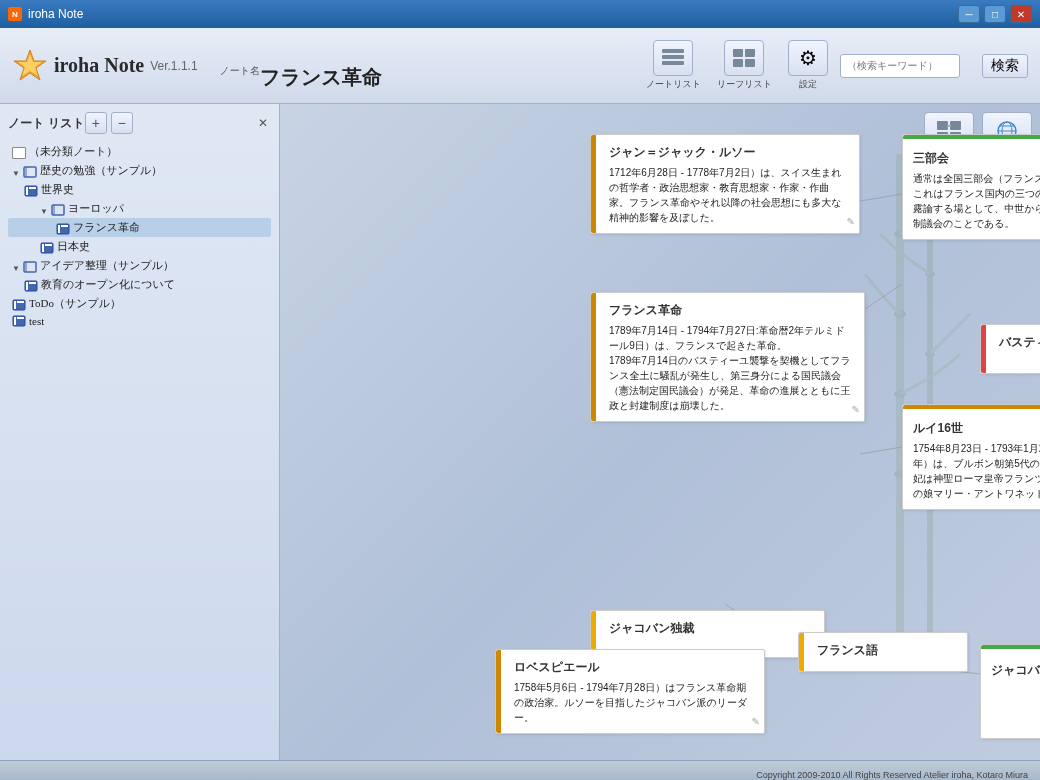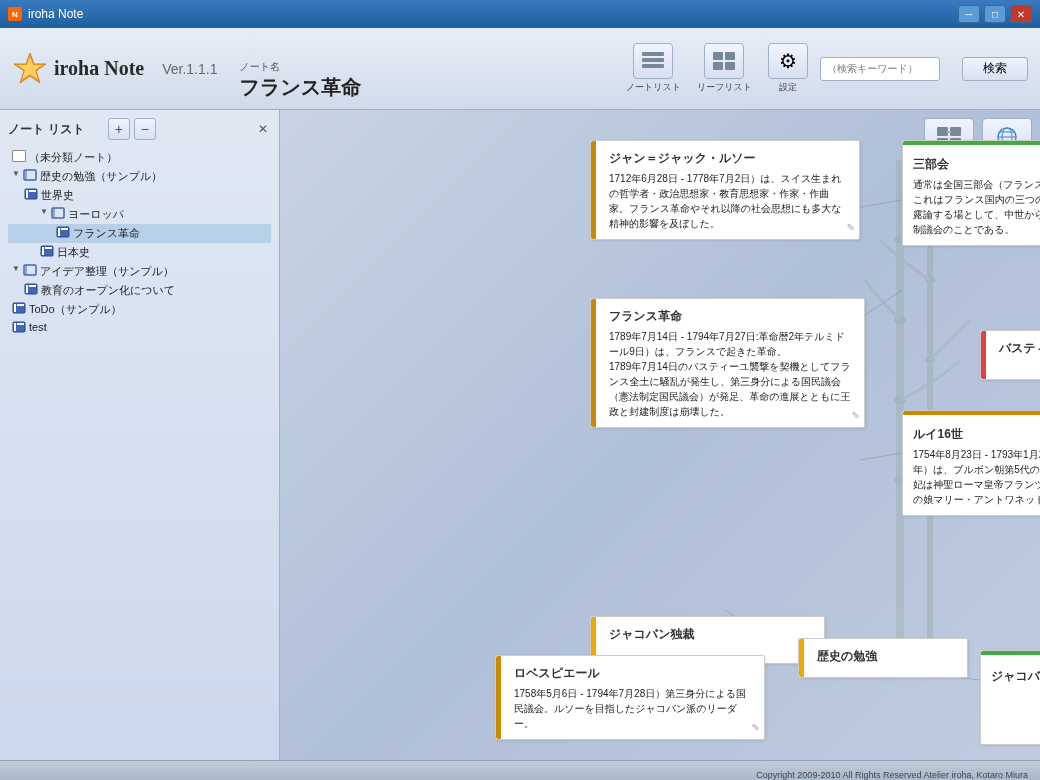--- a/index.html
+++ b/index.html
@@ -74,27 +74,27 @@
       align-items: center;
       gap: 6px;
     }
     .app-name {
       font-size: 20px;
       font-weight: bold;
       color: #2a2a2a;
       font-family: Georgia, serif;
     }
     .app-version {
-      font-size: 14px;
+      font-size: 12px;
       color: #666;
-      margin-left: 12px;
+      margin-left: 0;
     }
     .note-title-section {
       display: flex;
-      flex-direction: column;
+      flex-direction: row;
       flex: 1;
       margin-left: 10px;
       margin-top: 24px;
     }
     .note-label {
       font-size: 10px;
       color: #555;
     }
     .note-title {
       font-size: 20px;
@@ -140,25 +140,25 @@
       height: 24px;
       border: 1px solid #a0b0c8;
       border-radius: 3px;
       padding: 2px 6px;
       background: white;
       font-size: 10px;
       color: #999;
     }
     .search-btn {
       height: 24px;
-      padding: 0 20px;
+      padding: 0 8px;
       background: linear-gradient(180deg, #f0f4ff 0%, #d8e0f0 100%);
       border: 1px solid #a0b0c8;
       border-radius: 3px;
-      font-size: 12px;
+      font-size: 14px;
       cursor: pointer;
     }
 
     
     .content {
       display: flex;
       flex: 1;
       overflow: hidden;
     }
 
@@ -209,25 +209,26 @@
       font-size: 14px;
       cursor: pointer;
       color: #555;
     }
     .tree-container {
       flex: 1;
       overflow-y: auto;
     }
     .tree-item {
       display: flex;
-      align-items: flex-start;
+      align-items: flex-end;
       padding: 2px 4px;
       cursor: pointer;
       border-radius: 2px;
       gap: 3px;
+      font-family: Liberation Serif, serif;
     }
     .tree-item.selected { background: #b8cfe8; }
     .tree-label {
       font-size: 11px;
       color: #222;
     }
     .tree-indent-1 { padding-left: 16px; }
     .tree-indent-2 { padding-left: 32px; }
     .tree-indent-3 { padding-left: 48px; }
 
@@ -422,21 +423,21 @@
         <input class="search-input" type="text" placeholder="（検索キーワード）" style="">
         <button class="search-btn">検索</button>
       </div>
     </div>
   </div>
 
   <div class="content">
 
     <div class="sidebar">
       <div class="sidebar-header">
-        <div style="display:flex;align-items:center;gap:23px;">
+        <div style="display:flex;align-items:center;gap:0;">
           <span class="sidebar-title">ノート リスト</span>
           <div class="sidebar-actions">
             <div class="sidebar-action-btn">+</div>
             <div class="sidebar-action-btn">−</div>
           </div>
         </div>
         <div class="sidebar-close">✕</div>
       </div>
       <div class="tree-container">
 
@@ -633,29 +634,29 @@
         <div class="card-accent" style="background:#eeaa00;"></div>
         <div style="padding-left:8px;">
           <div class="card-title">ジャコバン独裁</div>
         </div>
         <div class="card-corner">✎</div>
       </div>
 
       <div class="card" style="left:518px;top:528px;width:170px;height:40px;">
         <div class="card-accent" style="background:#eeaa00;"></div>
         <div style="padding-left:8px;">
-          <div class="card-title">歴史の勉強</div>
+          <div class="card-title">フランス語</div>
         </div>
       </div>
 
       <div class="card" style="left:215px;top:545px;width:270px;">
         <div class="card-accent" style="background:#cc8800;"></div>
         <div style="padding-left:8px;">
           <div class="card-title">ロベスピエール</div>
-          <div>1758年5月6日 - 1794年7月28日）第三身分による国民議会。ルソーを目指したジャコバン派のリーダー。</div>
+          <div>1758年5月6日 - 1794年7月28日）はフランス革命期の政治家。ルソーを目指したジャコバン派のリーダー。</div>
         </div>
         <div class="card-corner">✎</div>
       </div>
 
       <div class="card" style="left:700px;top:540px;width:205px;height:95px;">
         <div class="card-accent-top" style="background:#44aa44;"></div>
         <div style="padding-top:8px;text-align:center;">
           <div class="card-title" style="text-align:left;">ジャコバン派</div>
 
         </div>

